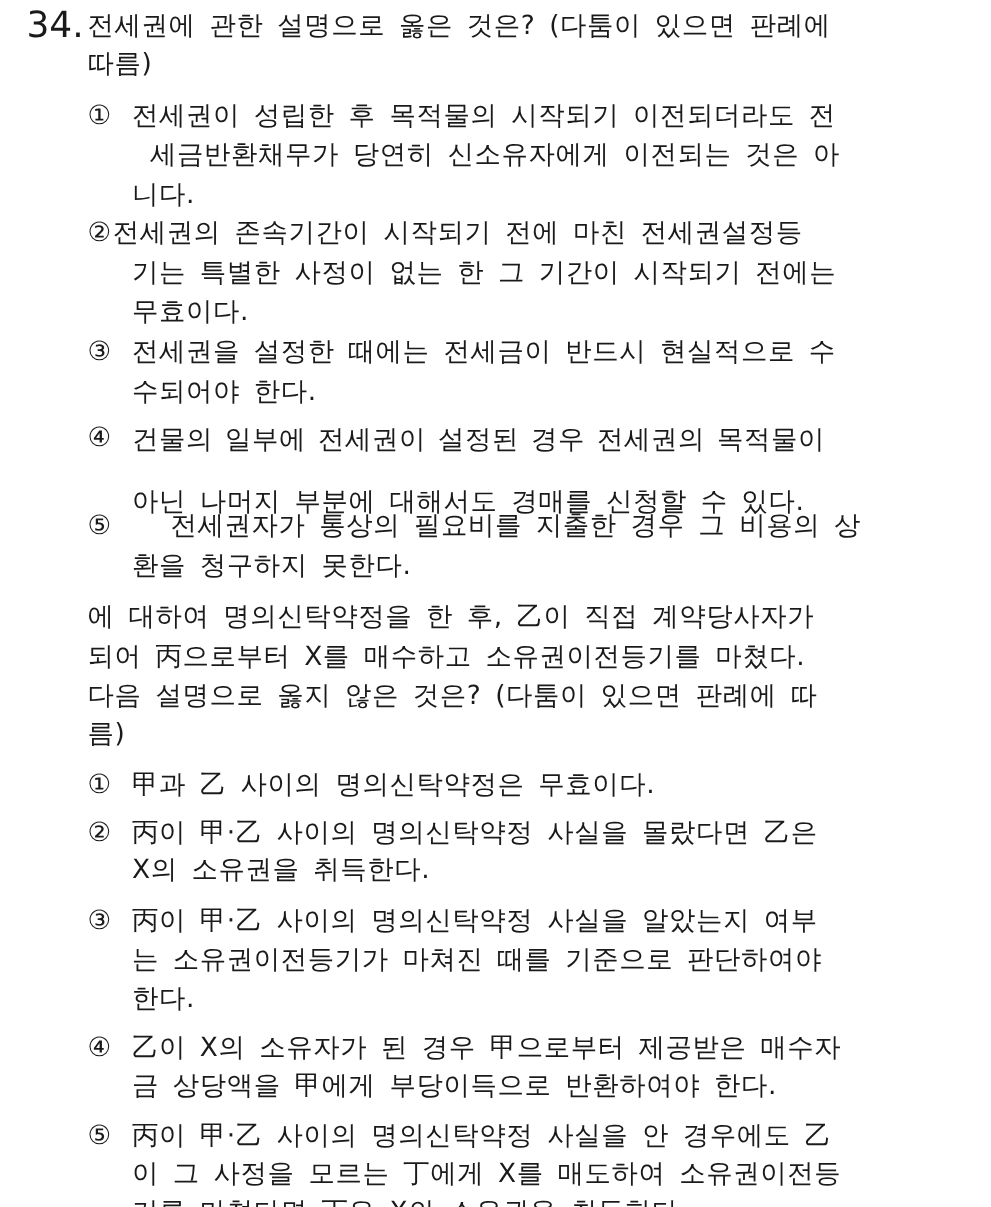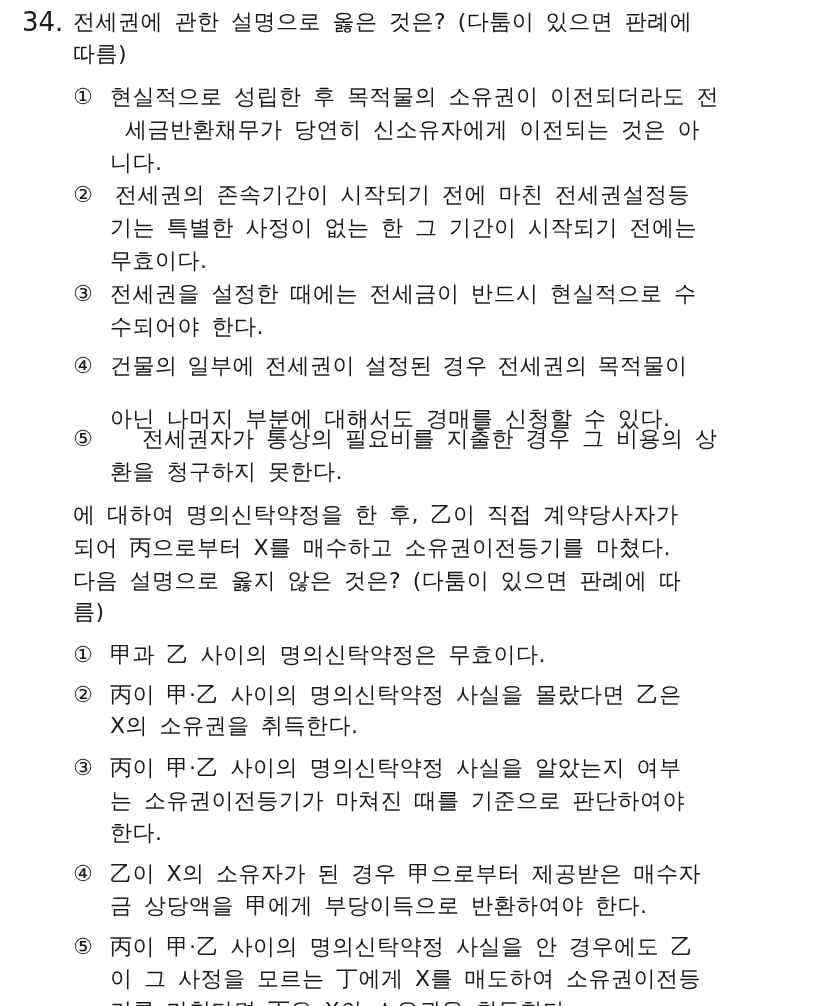--- a/index.html
+++ b/index.html
@@ -21,47 +21,47 @@
       white-space: nowrap;
       line-height: 30px;
       height: 30px;
       letter-spacing: 0.5px;
       word-spacing: 4px;
     }
     .qnum {
       position: absolute;
       white-space: nowrap;
       line-height: 30px;
-      font-size: 26px;
+      font-size: 30px;
     }
     .circ {
       position: absolute;
       white-space: nowrap;
       line-height: 30px;
       font-size: 22px;
     }
   </style>
 </head>
 <body>
 
 <div>
   <span class="qnum" style="left:22px; top:7px;">34.</span>
   <div class="line" style="left:73px; top:7px;">전세권에 관한 설명으로 옳은 것은? (다툼이 있으면 판례에</div>
   <div class="line" style="left:73px; top:39px;">따름)</div>
 
   <div>
     <span class="circ" style="left:73px; top:82px;">①</span>
-    <div class="line" style="left:110px; top:82px;">현실적으로 성립한 후 목적물의 소유권이 이전되더라도 전</div>
+    <div class="line" style="left:110px; top:82px;">전세권이 성립한 후 목적물의 시작되기 이전되더라도 전</div>
     <div class="line" style="left:110px; top:115px;margin-left:15px;">세금반환채무가 당연히 신소유자에게 이전되는 것은 아</div>
     <div class="line" style="left:110px; top:148px;">니다.</div>
   </div>
 
   <div>
     <span class="circ" style="left:73px; top:180px;">②</span>
-    <div class="line" style="left:115px; top:180px;">전세권의 존속기간이 시작되기 전에 마친 전세권설정등</div>
+    <div class="line" style="left:94px; top:180px;">전세권의 존속기간이 시작되기 전에 마친 전세권설정등</div>
     <div class="line" style="left:110px; top:213px;">기는 특별한 사정이 없는 한 그 기간이 시작되기 전에는</div>
     <div class="line" style="left:110px; top:246px;">무효이다.</div>
   </div>
 
   <div>
     <span class="circ" style="left:73px; top:279px;">③</span>
     <div class="line" style="left:110px; top:279px;">전세권을 설정한 때에는 전세금이 반드시 현실적으로 수</div>
     <div class="line" style="left:110px; top:312px;">수되어야 한다.</div>
   </div>
 

